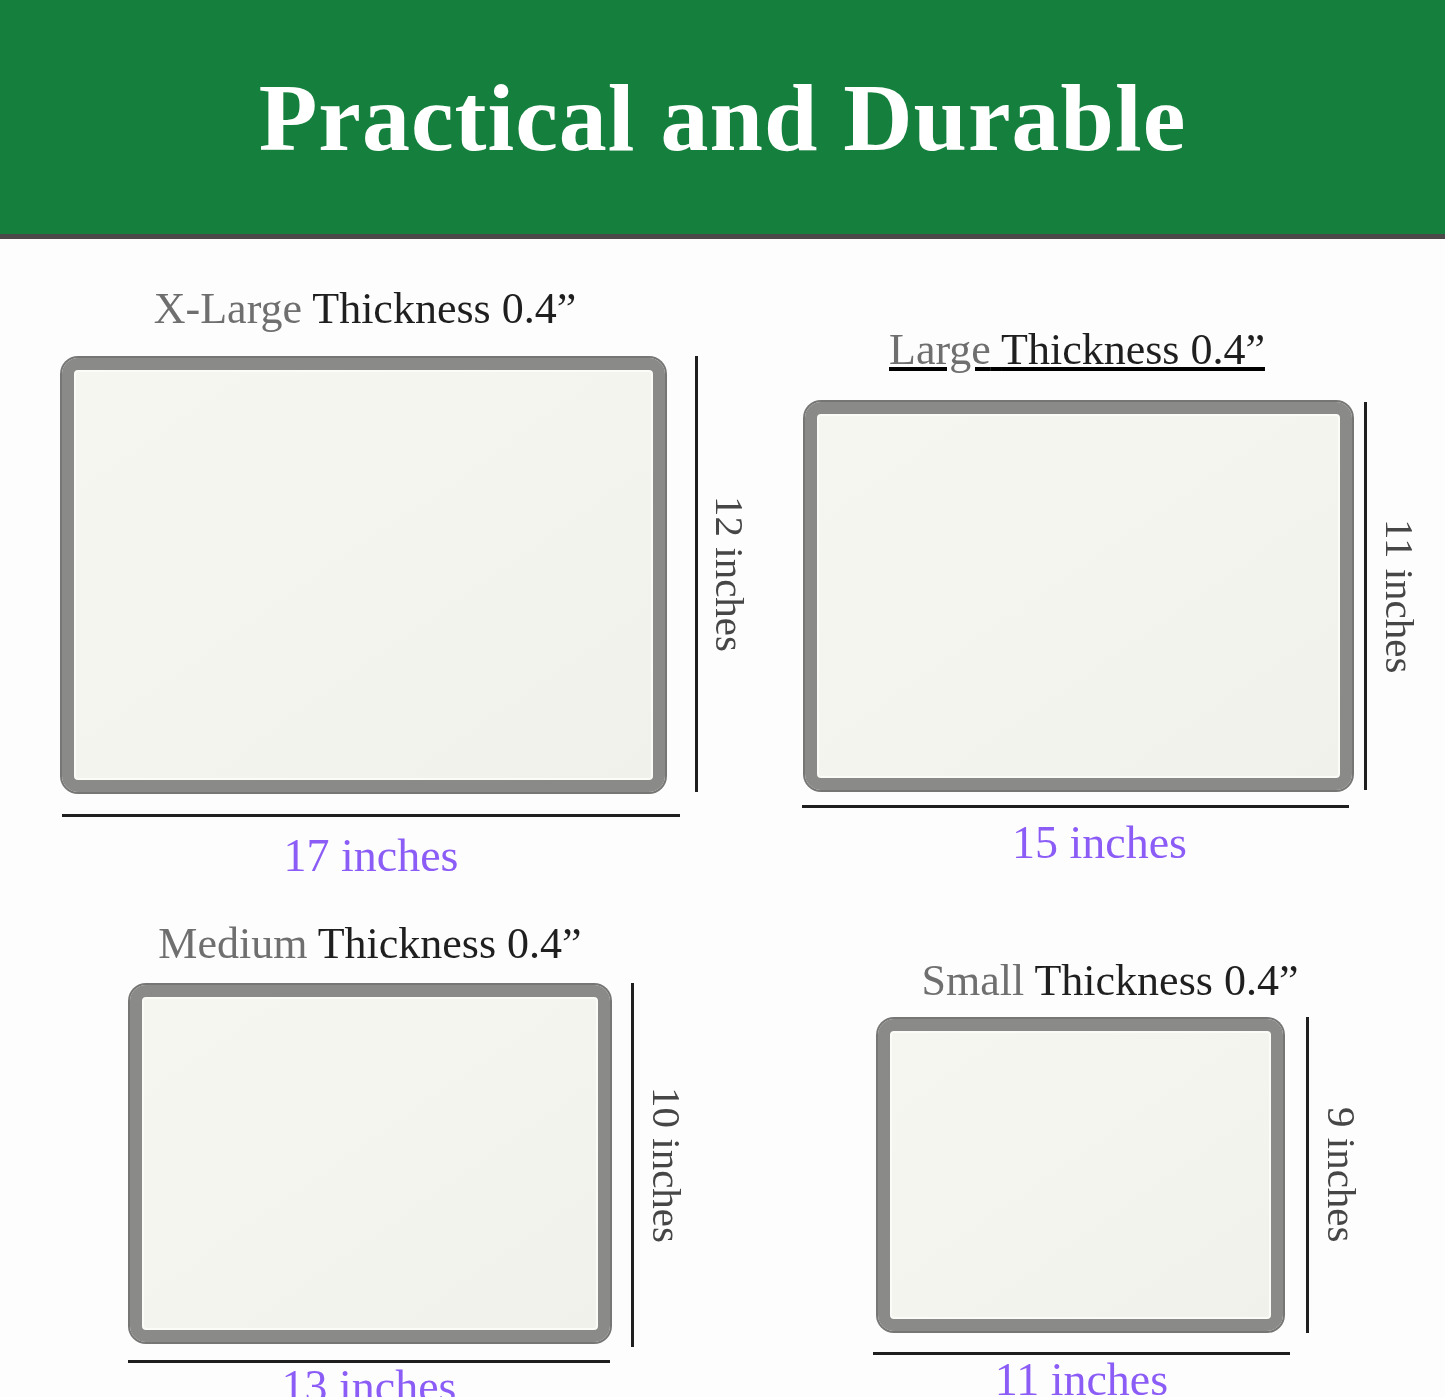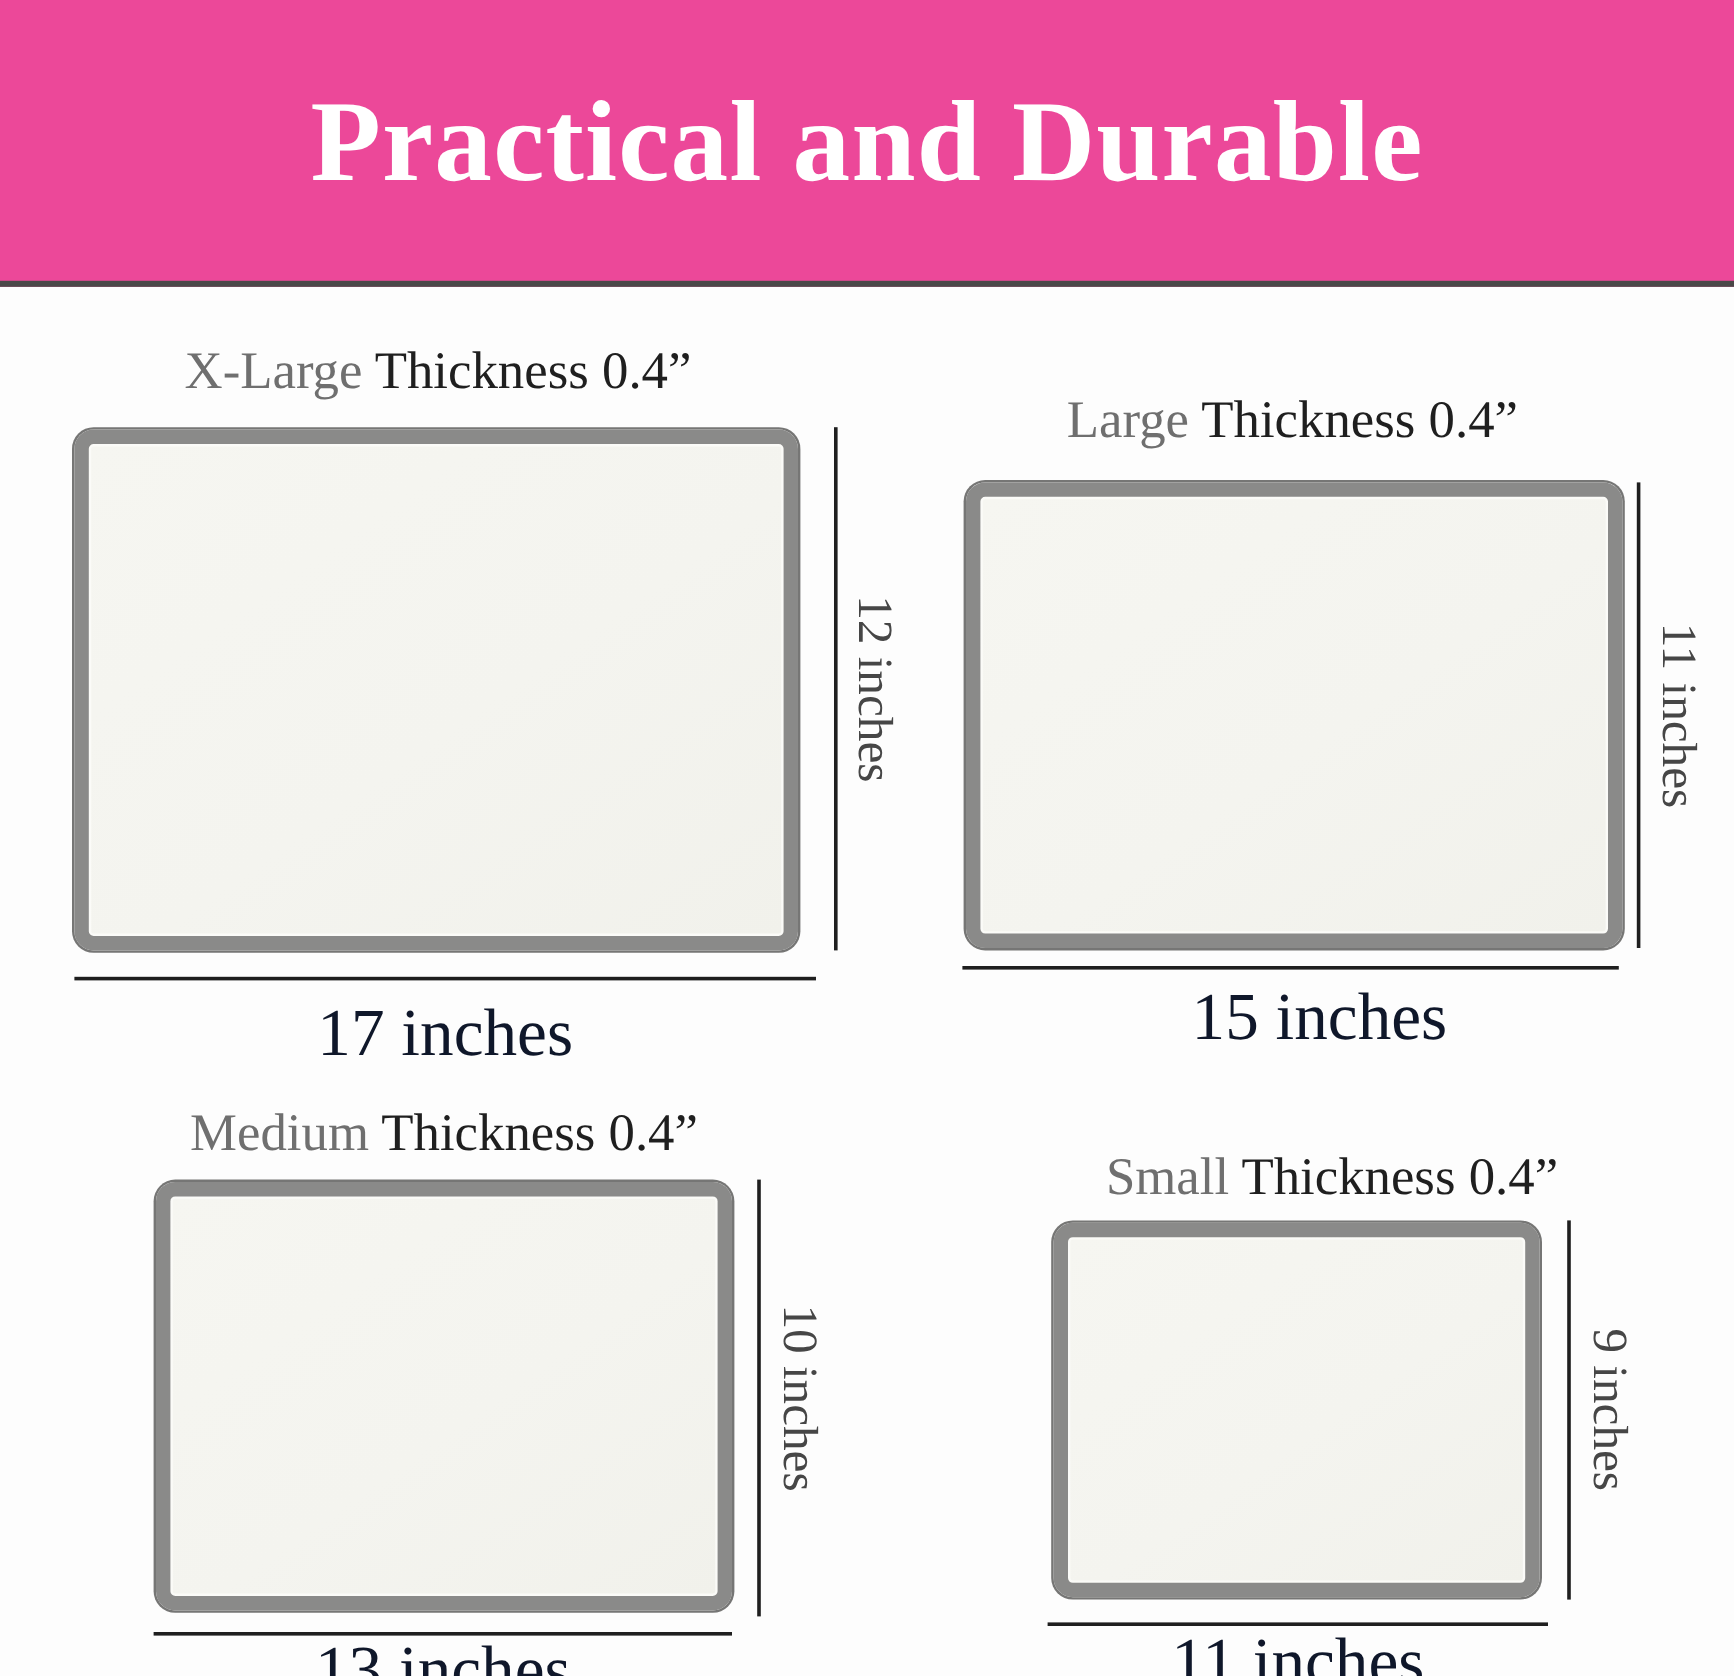--- a/index.html
+++ b/index.html
@@ -7,21 +7,21 @@
     position:relative;
     width:1445px;height:1397px;
     background:#fdfdfd;
     overflow:hidden;
     font-family:"Liberation Serif","DejaVu Serif",serif;
   }
 
   
   .banner{
     position:absolute;left:0;top:0;width:1445px;height:234px;
-    background:#ec4899;
+    background:#15803d;
     border-bottom:5px solid #4a4848;
     display:flex;align-items:center;justify-content:center;
   }
   .banner h1{
     margin:0;
     color:#ffffff;
     font-size:96px;
     font-weight:700;
     letter-spacing:1px;
   }
@@ -53,35 +53,35 @@
     position:absolute;
     width:58px;
     display:flex;align-items:center;justify-content:center;
     writing-mode:vertical-rl;
     font-size:41px;color:#464646;
     white-space:nowrap;
   }
   .hlabel{
     position:absolute;
     text-align:center;
-    font-size:56px;color:#0f172a;
+    font-size:46px;color:#8b5cf6;
     line-height:1;
     white-space:nowrap;
   }
 
   
   .s1 .title {left:55px;  top:283px; width:620px;}
   .s1 .board {left:62px;  top:358px; width:603px; height:434px;}
   .s1 .vline {left:695px; top:356px; height:436px;}
   .s1 .vlabel{left:701px; top:356px; height:436px;}
   .s1 .hline {left:62px;  top:814px; width:618px;}
   .s1 .hlabel{left:62px;  top:833px; width:618px;}
 
   
-  .s2 .title {left:762px;  top:324px; width:630px;}
+  .s2 .title {left:762px;  top:324px; width:630px;text-decoration:underline;}
   .s2 .board {left:805px;  top:402px; width:547px; height:388px;}
   .s2 .vline {left:1364px; top:402px; height:388px;}
   .s2 .vlabel{left:1371px; top:402px; height:388px;}
   .s2 .hline {left:802px;  top:805px; width:547px;}
   .s2 .hlabel{left:826px;  top:820px; width:547px;}
 
   
   .s3 .title {left:60px;  top:918px; width:620px;}
   .s3 .board {left:130px; top:985px; width:480px; height:357px;}
   .s3 .vline {left:631px; top:983px; height:364px;}

